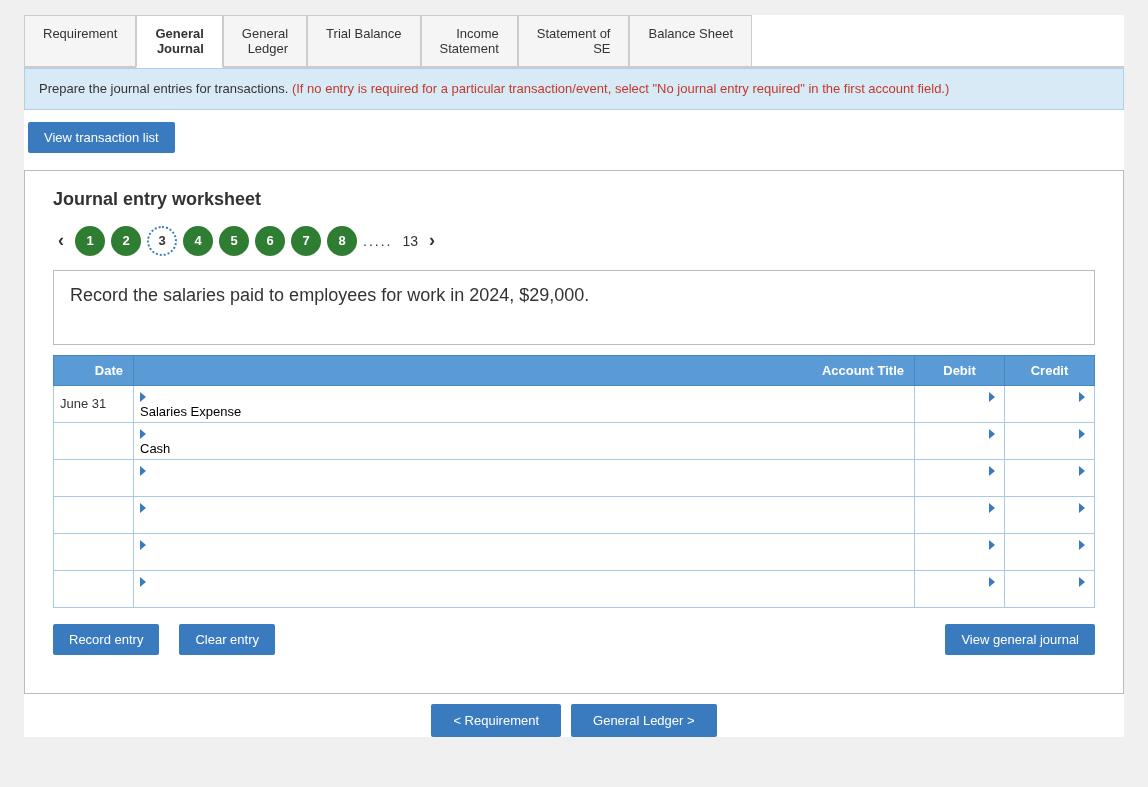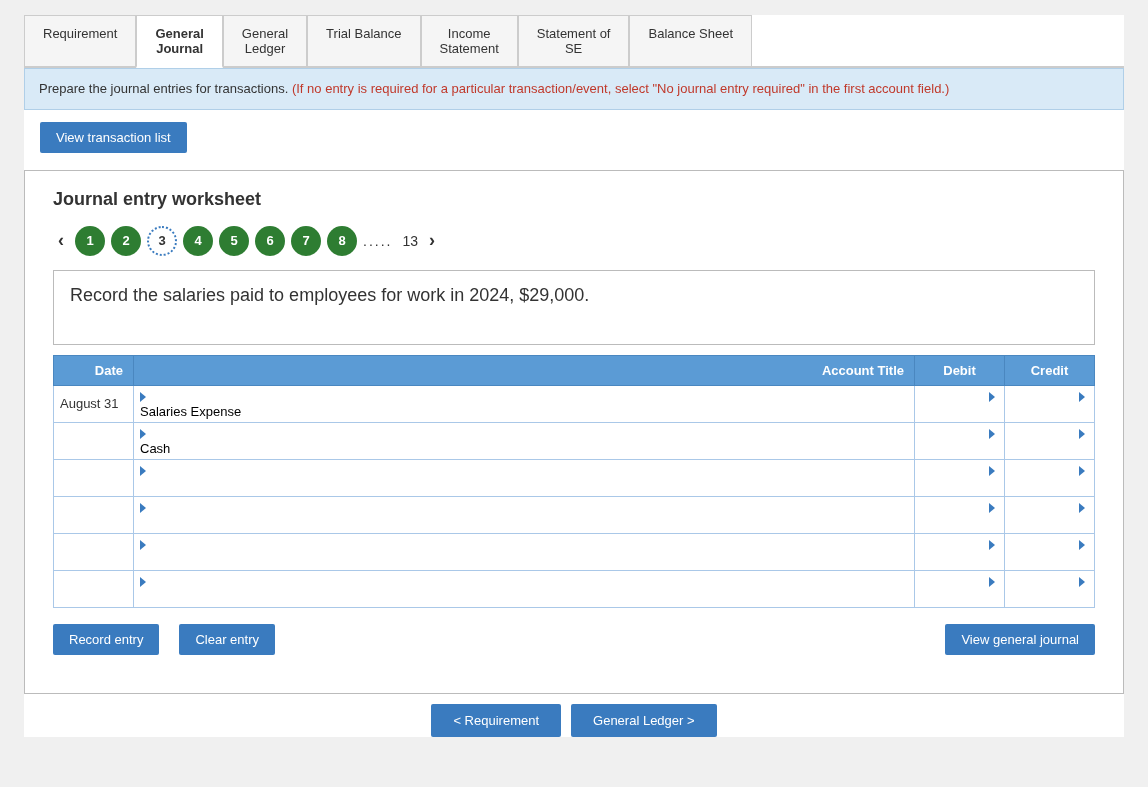--- a/index.html
+++ b/index.html
@@ -21,21 +21,21 @@
       display: flex;
       border-bottom: 2px solid #ccc;
       background: #fff;
     }
     .tab {
       padding: 10px 18px;
       border: 1px solid #ccc;
       border-bottom: none;
       cursor: pointer;
       font-size: 13px;
-      text-align: center;
+      text-align: right;
       background: #f5f5f5;
       min-width: 80px;
     }
     .tab.active {
       background: #fff;
       border-bottom: 2px solid #fff;
       font-weight: bold;
       margin-bottom: -2px;
     }
     .tab:first-child {
@@ -50,21 +50,21 @@
       font-size: 13px;
       color: #333;
       line-height: 1.5;
     }
     .info-banner .red-text {
       color: #c0392b;
     }
 
     
     .view-transaction-btn {
-      margin: 12px 12px;
+      margin: 12px 0;
       display: inline-block;
     }
     .btn-blue {
       background: #3a7bbf;
       color: #fff;
       border: none;
       padding: 8px 16px;
       cursor: pointer;
       font-size: 13px;
       border-radius: 2px;
@@ -284,21 +284,21 @@
       <thead>
         <tr>
           <th class="left">Date</th>
           <th class="left">Account Title</th>
           <th>Debit</th>
           <th>Credit</th>
         </tr>
       </thead>
       <tbody>
         <tr>
-          <td class="date-cell">August 31</td>
+          <td class="date-cell">June 31</td>
           <td class="account-cell">
             <span class="cell-triangle"></span><input type="text" value="Salaries Expense" style="">
           </td>
           <td class="debit-cell">
             <span class="cell-triangle"></span><input type="text" value="" style="">
           </td>
           <td class="credit-cell">
             <span class="cell-triangle"></span><input type="text" value="" style="">
           </td>
         </tr>

